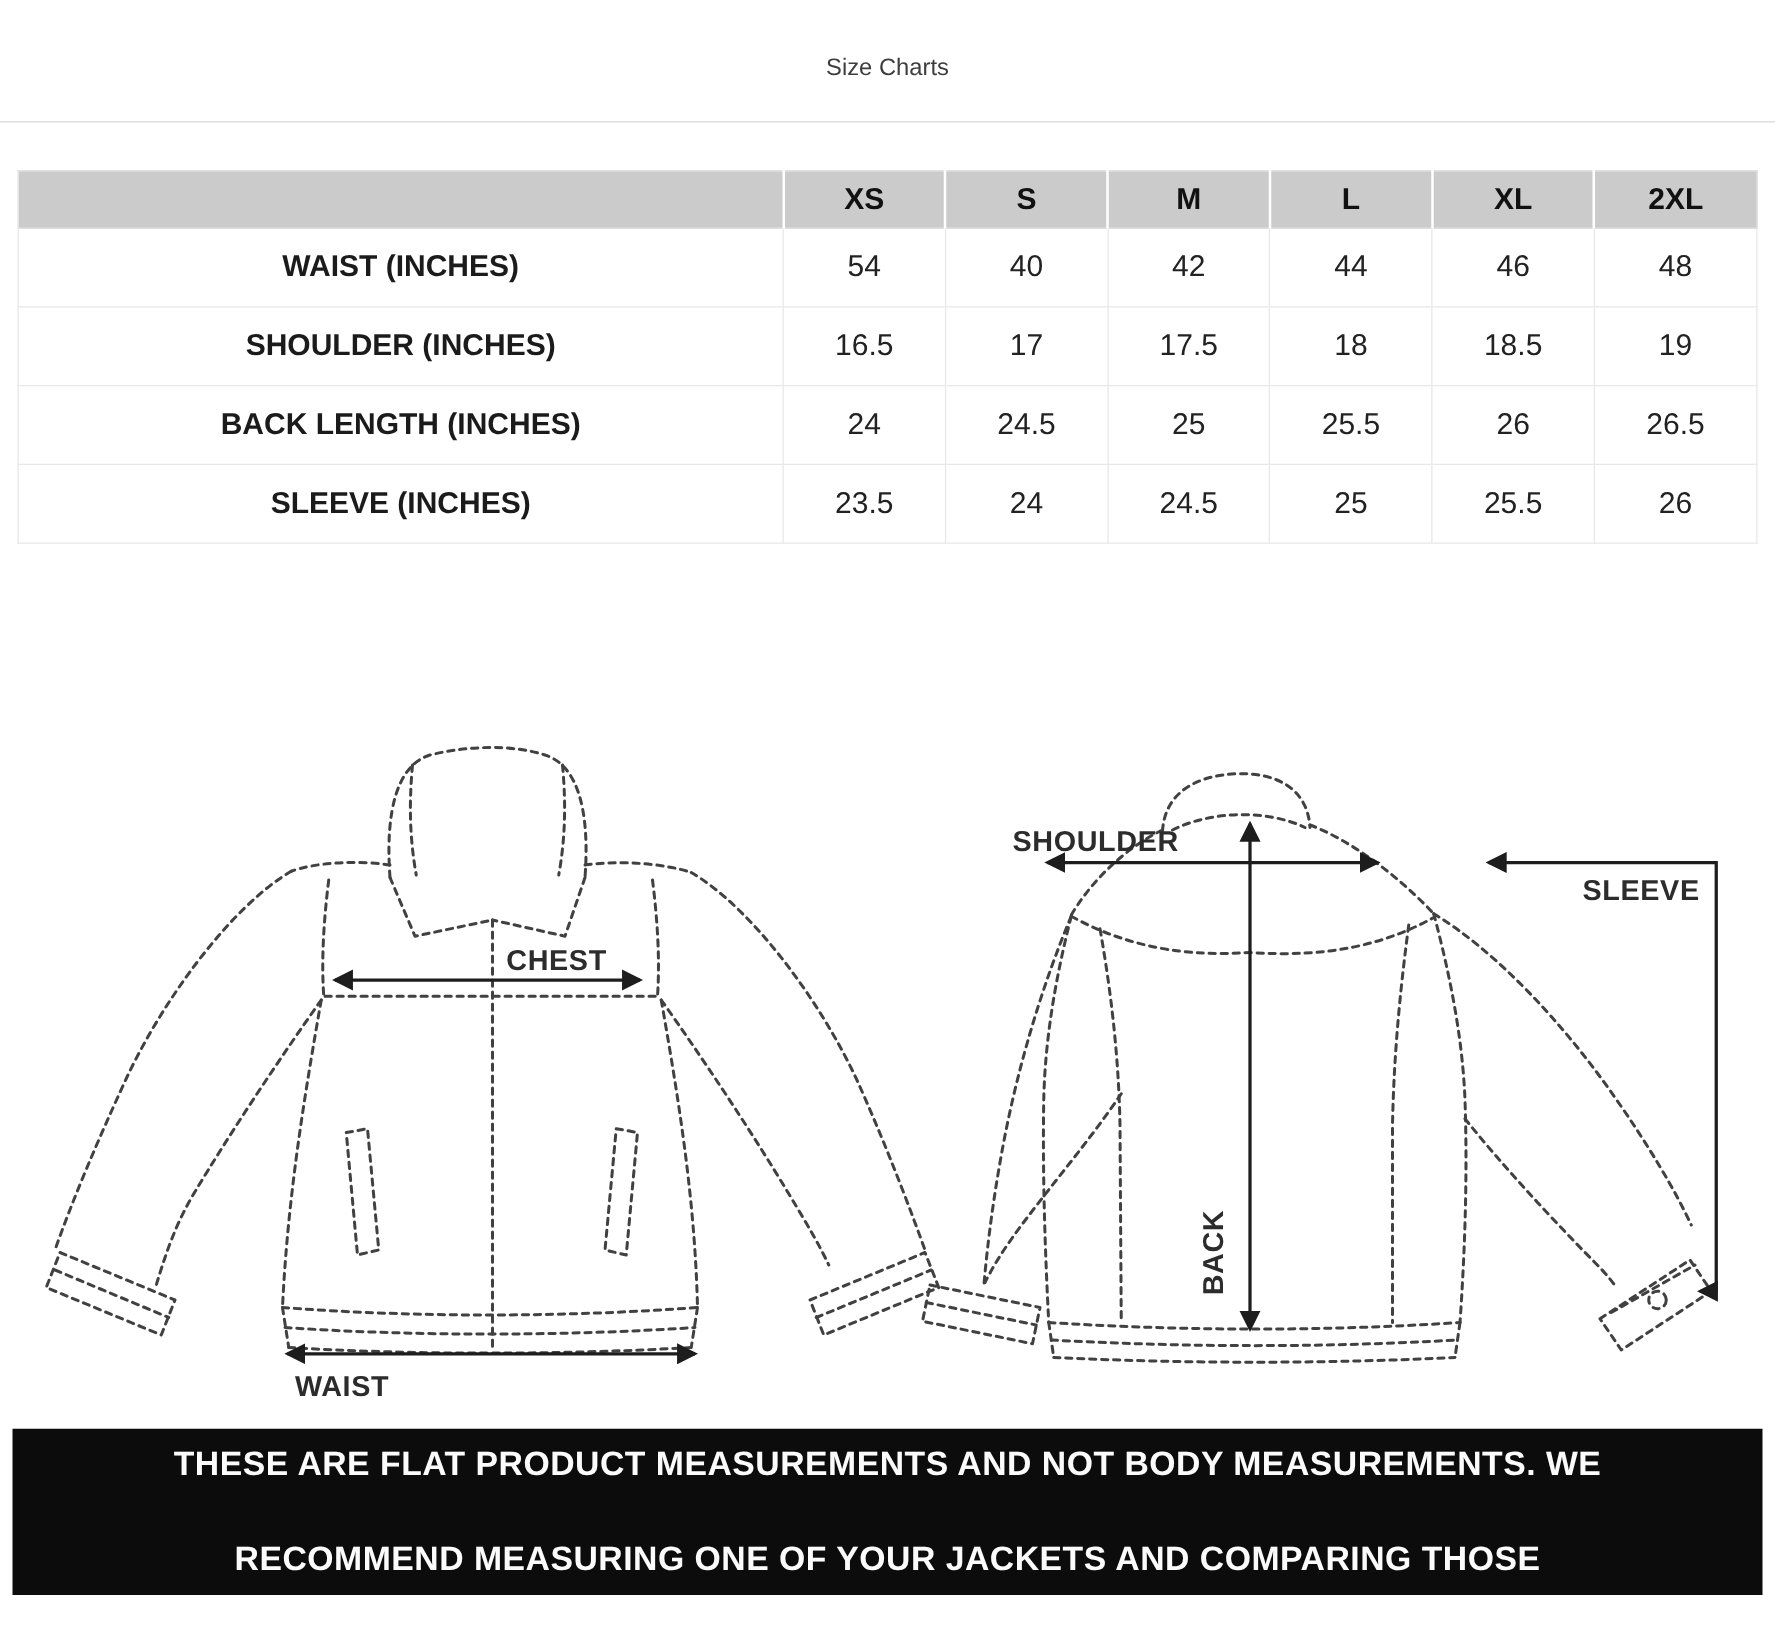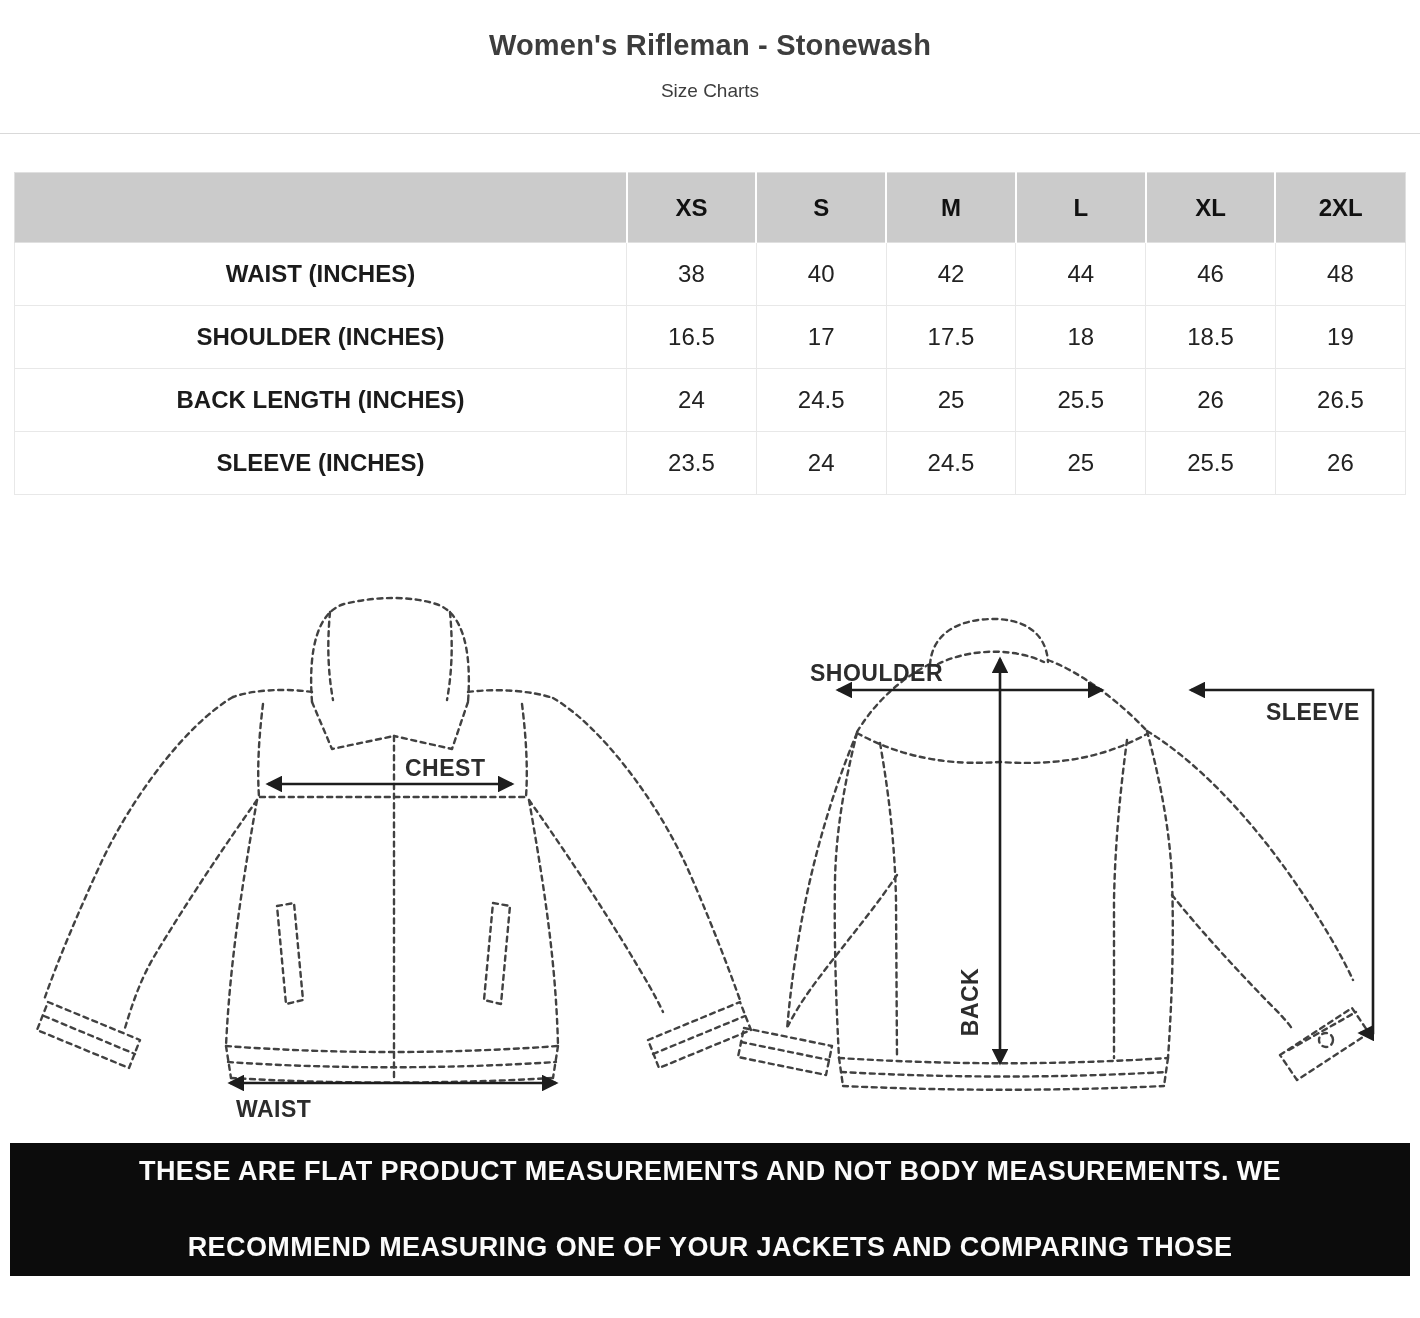--- a/index.html
+++ b/index.html
@@ -23,21 +23,21 @@
   .header-divider {
     margin-top:30px; border:none; border-top:1px solid #d9d9d9; height:0;
   }
   
   .table-wrap { margin:38px 14px 0 14px; }
   table.size-table {
     width:100%; border-collapse:collapse; table-layout:fixed;
     font-size:24px; color:#222222;
   }
   table.size-table th {
-    height:70px; background:#cbcbcb; font-weight:bold; color:#111;
+    height:46px; background:#cbcbcb; font-weight:bold; color:#111;
     border-left:2px solid #ffffff; border-right:2px solid #ffffff;
     border-top:1px solid #e0e0e0; border-bottom:1px solid #e0e0e0;
     text-align:center;
   }
   table.size-table th:first-child { border-left:1px solid #e0e0e0; }
   table.size-table th:last-child { border-right:1px solid #e0e0e0;margin-left:32px; }
   table.size-table td {
     height:63px; border:1px solid #e8e8e8; text-align:center;
     background:#ffffff;
   }
@@ -62,21 +62,20 @@
     letter-spacing:0.4px;
     gap:35px;
   }
 </style>
 </head>
 <body>
 
 <div class="page">
 
   <div class="header">
-    <div class="page-title">Women's Rifleman - Stonewash</div>
     <div class="page-subtitle">Size Charts</div>
     <hr class="header-divider">
   </div>
 
   <div class="table-wrap">
     <table class="size-table" id="size-table">
       <colgroup>
         <col style="width:44%">
         <col style="width:9.33%">
           <col style="width:9.33%">
@@ -92,21 +91,21 @@
             <th>S</th>
             <th>M</th>
             <th>L</th>
             <th>XL</th>
             <th>2XL</th>
           </tr>
         </thead>
         <tbody>
           <tr>
             <td class="row-label">WAIST (INCHES)</td>
-            <td>38</td>
+            <td>54</td>
             <td>40</td>
             <td>42</td>
             <td>44</td>
             <td>46</td>
             <td>48</td>
           </tr>
           <tr>
             <td class="row-label">SHOULDER (INCHES)</td>
             <td>16.5</td>
             <td>17</td>

